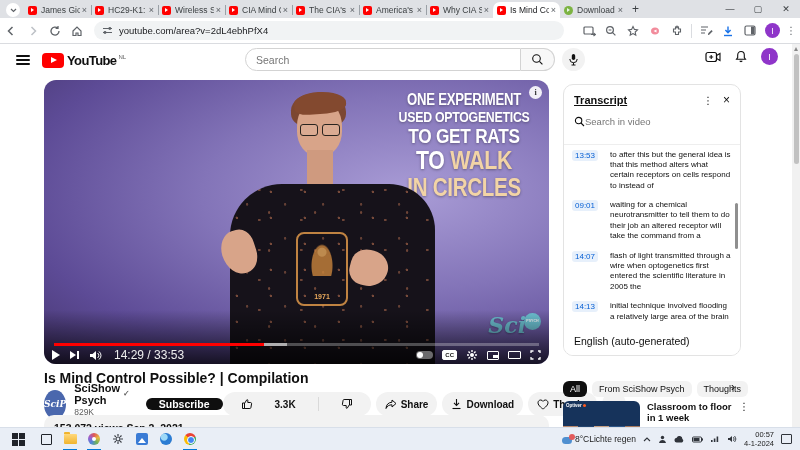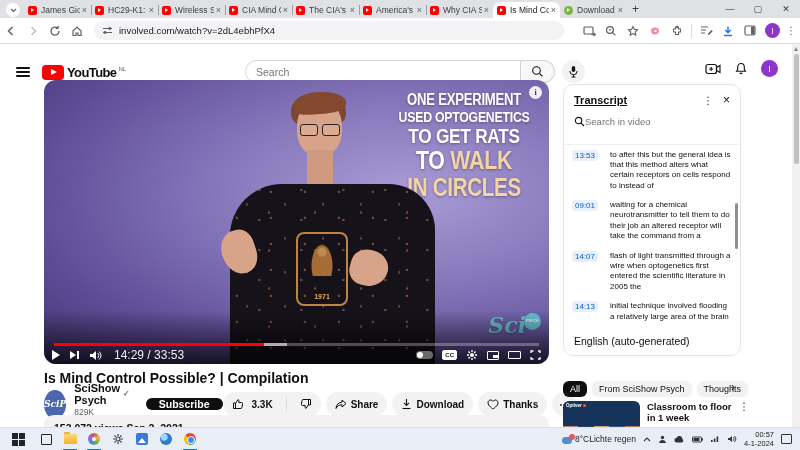--- a/index.html
+++ b/index.html
@@ -32,21 +32,21 @@
   .sep { width:1px; height:14px; background:#dadce0; margin:0 3px; }
   .avatar-chrome { width:15px; height:15px; border-radius:50%; background:#8f35c9; color:#fff; font-size:8.5px; display:flex; align-items:center; justify-content:center; margin:0 4px; }
 
   
   .page { position:absolute; left:0; top:44px; width:800px; height:383px; background:#fff; overflow:hidden; }
   .pagescroll { position:absolute; right:0; top:0; width:8px; height:383px; background:#f1f1f1; }
   .pagescroll .arrow { position:absolute; left:2px; top:3px; border-left:2.5px solid transparent; border-right:2.5px solid transparent; border-bottom:4px solid #888; }
   .pagescroll .thumb { position:absolute; left:1.5px; top:10px; width:5px; height:110px; background:#c1c1c1; border-radius:3px; }
 
   
-  .ytbar { position:absolute; left:0; top:12px; width:792px; height:32px; background:#fff; display:flex; align-items:center; }
+  .ytbar { position:absolute; left:0; top:0; width:792px; height:32px; background:#fff; display:flex; align-items:center; }
   .hamburger { width:14px; height:10px; margin:0 12px 0 16px; display:flex; flex-direction:column; justify-content:space-between; }
   .hamburger i { height:1.6px; background:#0f0f0f; border-radius:1px; }
   .ytlogo { display:flex; align-items:flex-start; }
   .ytlogo .mark { width:22px; height:15px; background:#f00; border-radius:4px; position:relative; }
   .ytlogo .mark::after { content:""; position:absolute; left:8.5px; top:4px; border-left:6px solid #fff; border-top:3.5px solid transparent; border-bottom:3.5px solid transparent; }
   .ytlogo .word { font-size:13px; font-weight:bold; letter-spacing:-0.6px; color:#0f0f0f; margin-left:3px; }
   .ytlogo .region { font-size:6px; color:#606060; margin-left:2px; margin-top:1px; }
   .ytsearch { position:absolute; left:245px; top:4px; width:276px; height:23px; border:1px solid #d3d3d3; border-radius:12px 0 0 12px; display:flex; align-items:center; padding-left:10px; }
   .ytsearch input { border:none; outline:none; background:transparent; font-size:10.5px; color:#0f0f0f; width:100%; font-family:"Liberation Sans",sans-serif; }
   .ytsearch-btn { position:absolute; left:521px; top:4px; width:34px; height:23px; background:#f8f8f8; border:1px solid #d3d3d3; border-left:none; border-radius:0 12px 12px 0; display:flex; align-items:center; justify-content:center; }
@@ -107,21 +107,21 @@
   .chrow { position:absolute; left:44px; top:344px; width:505px; height:32px; display:flex; align-items:center; }
   .chavatar { width:29px; height:29px; border-radius:50%; background:#4a67ad; color:#fff; font-size:9px; font-style:italic; font-weight:bold; display:flex; align-items:center; justify-content:center; font-family:"DejaVu Serif",serif; }
   .chinfo { margin-left:8px; }
   .chname { font-size:11px; font-weight:bold; color:#0f0f0f; display:flex; align-items:center; gap:3px; }
   .check { font-size:8px; color:#606060; }
   .chsubs { font-size:8.5px; color:#606060; margin-top:1px; }
   .subscribe { margin-left:16px; background:#0f0f0f; color:#fff; font-size:10.5px; font-weight:bold; border-radius:15px; padding:0 13px; }
   .actions { margin-left:auto; display:flex; align-items:center; gap:5px; }
   .pill { background:#f2f2f2; border-radius:13px; height:24px; display:flex; align-items:center; padding:0 9px; font-size:10px; font-weight:bold; color:#0f0f0f; gap:4px; }
   .likepill { padding:0; }
-  .likepill .half { display:flex; align-items:center; gap:8px; padding:0 9px; height:100%; }
+  .likepill .half { display:flex; align-items:center; gap:22px; padding:0 18px; height:100%; }
   .likepill .div { width:1px; height:14px; background:#d9d9d9; }
   .morepill { width:24px; justify-content:center; padding:0; }
   .descbox { position:absolute; left:44px; top:371px; width:505px; height:40px; background:#f2f2f2; border-radius:10px; padding:7px 10px; font-size:10.5px; font-weight:bold; color:#0f0f0f; }
 
   
   .transcript { position:absolute; left:563px; top:40px; width:178px; height:272px; border:1px solid #e3e3e3; border-radius:10px; background:#fff; overflow:hidden; }
   .t-head { display:flex; align-items:center; padding:8px 10px 5px; }
   .t-title { font-size:11px; font-weight:bold; color:#0f0f0f; flex:1;text-decoration:underline; }
   .t-dots { font-size:10px; color:#0f0f0f; margin-right:10px; }
   .t-close { font-size:12px; color:#0f0f0f; }
@@ -264,21 +264,21 @@
         <svg class="icon-svg" width="12" height="12" viewBox="0 0 12 12">
           <path d="M2 6l4-4 4 4v4.5H7V8H5v2.5H2z" stroke="#5f6368" stroke-width="1.2" fill="none"></path>
         </svg>
       </div>
     <div class="omnibox">
       <svg class="icon-svg" width="11" height="11" viewBox="0 0 11 11">
           <path d="M1 3.5h6M9 3.5h1M1 7.5h1M4 7.5h6" stroke="#5f6368" stroke-width="1.2"></path>
           <circle cx="7.8" cy="3.5" r="1.4" fill="#5f6368"></circle>
           <circle cx="3" cy="7.5" r="1.4" fill="#5f6368"></circle>
         </svg>
-      <span class="url">involved.com/watch?v=2dL4ebhPfX4</span>
+      <span class="url">youtube.com/area?v=2dL4ebhPfX4</span>
     </div>
     <div class="toolbar-right">
       <div class="navicon">
           <svg class="icon-svg" width="13" height="12" viewBox="0 0 13 12">
             <rect x="1" y="2" width="9" height="7" rx="1" stroke="#5f6368" stroke-width="1.2" fill="none"></rect>
             <path d="M8 9.5h4M10.5 8l1.8 1.5-1.8 1.5" stroke="#5f6368" stroke-width="1.1" fill="none"></path>
           </svg>
         </div>
       <div class="navicon">
           <svg class="icon-svg" width="12" height="12" viewBox="0 0 12 12">

